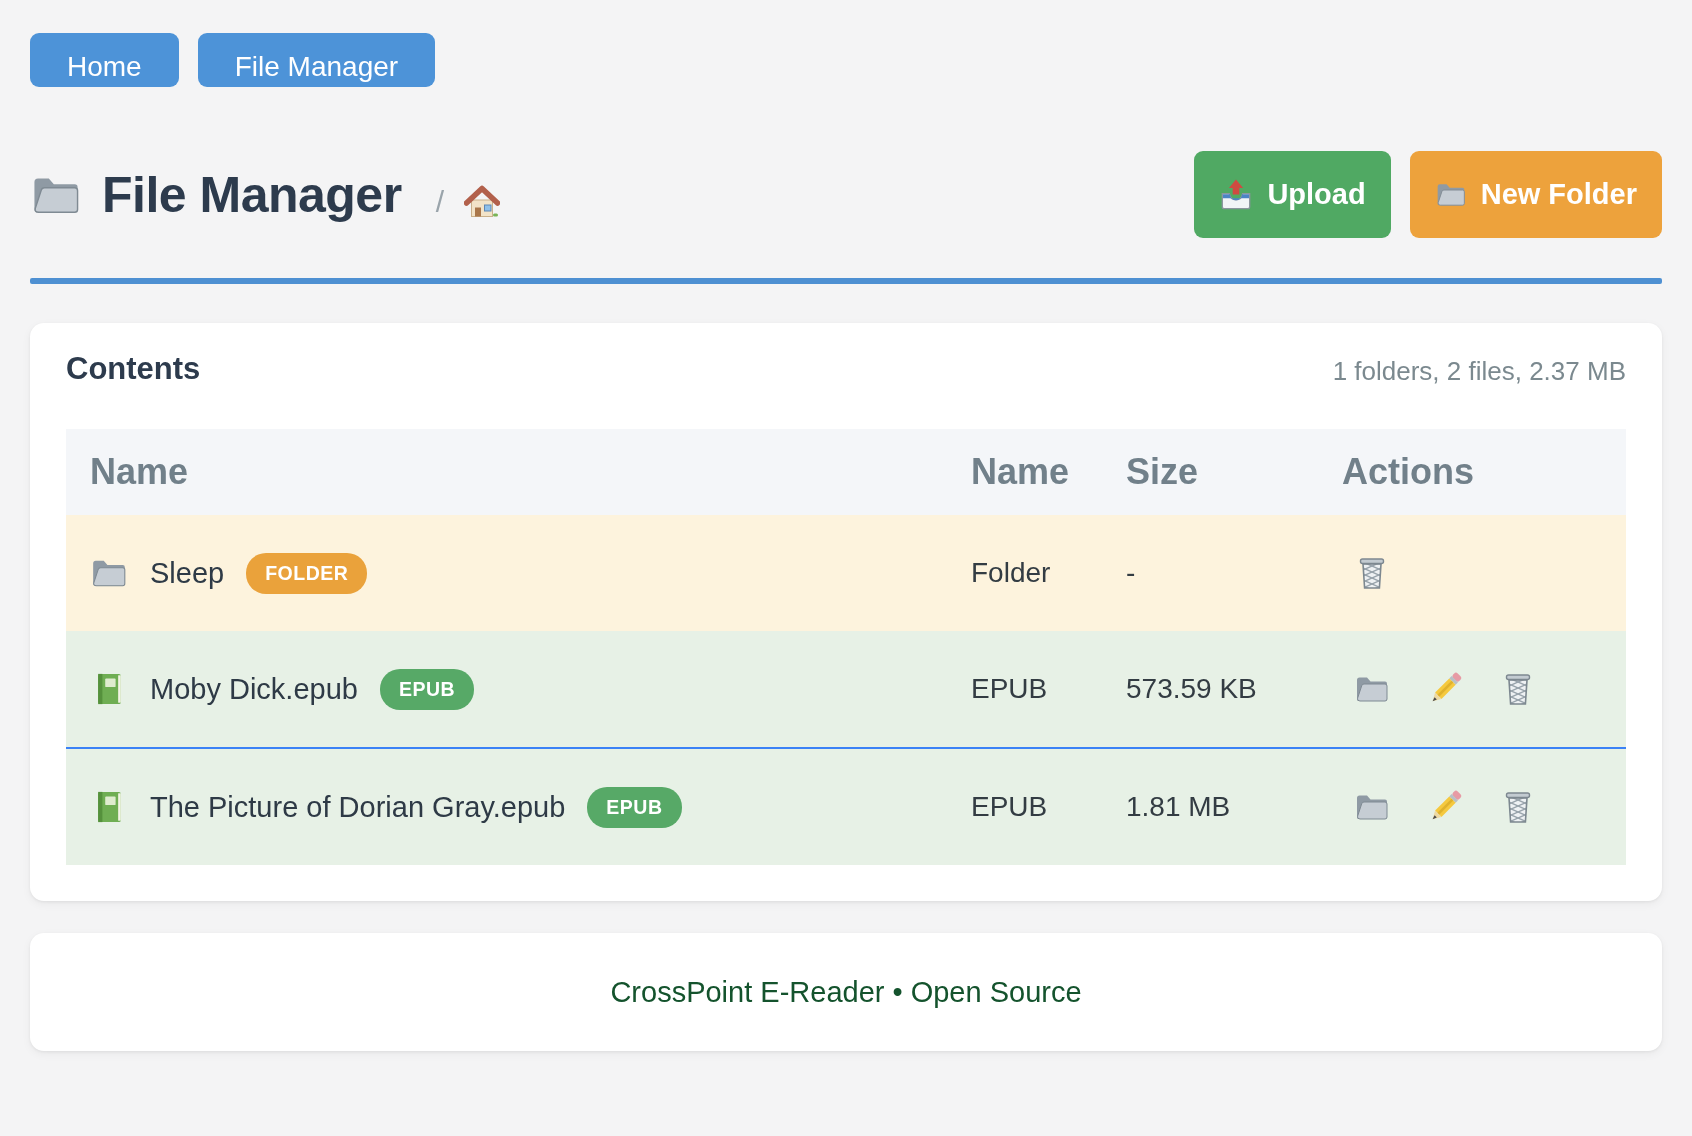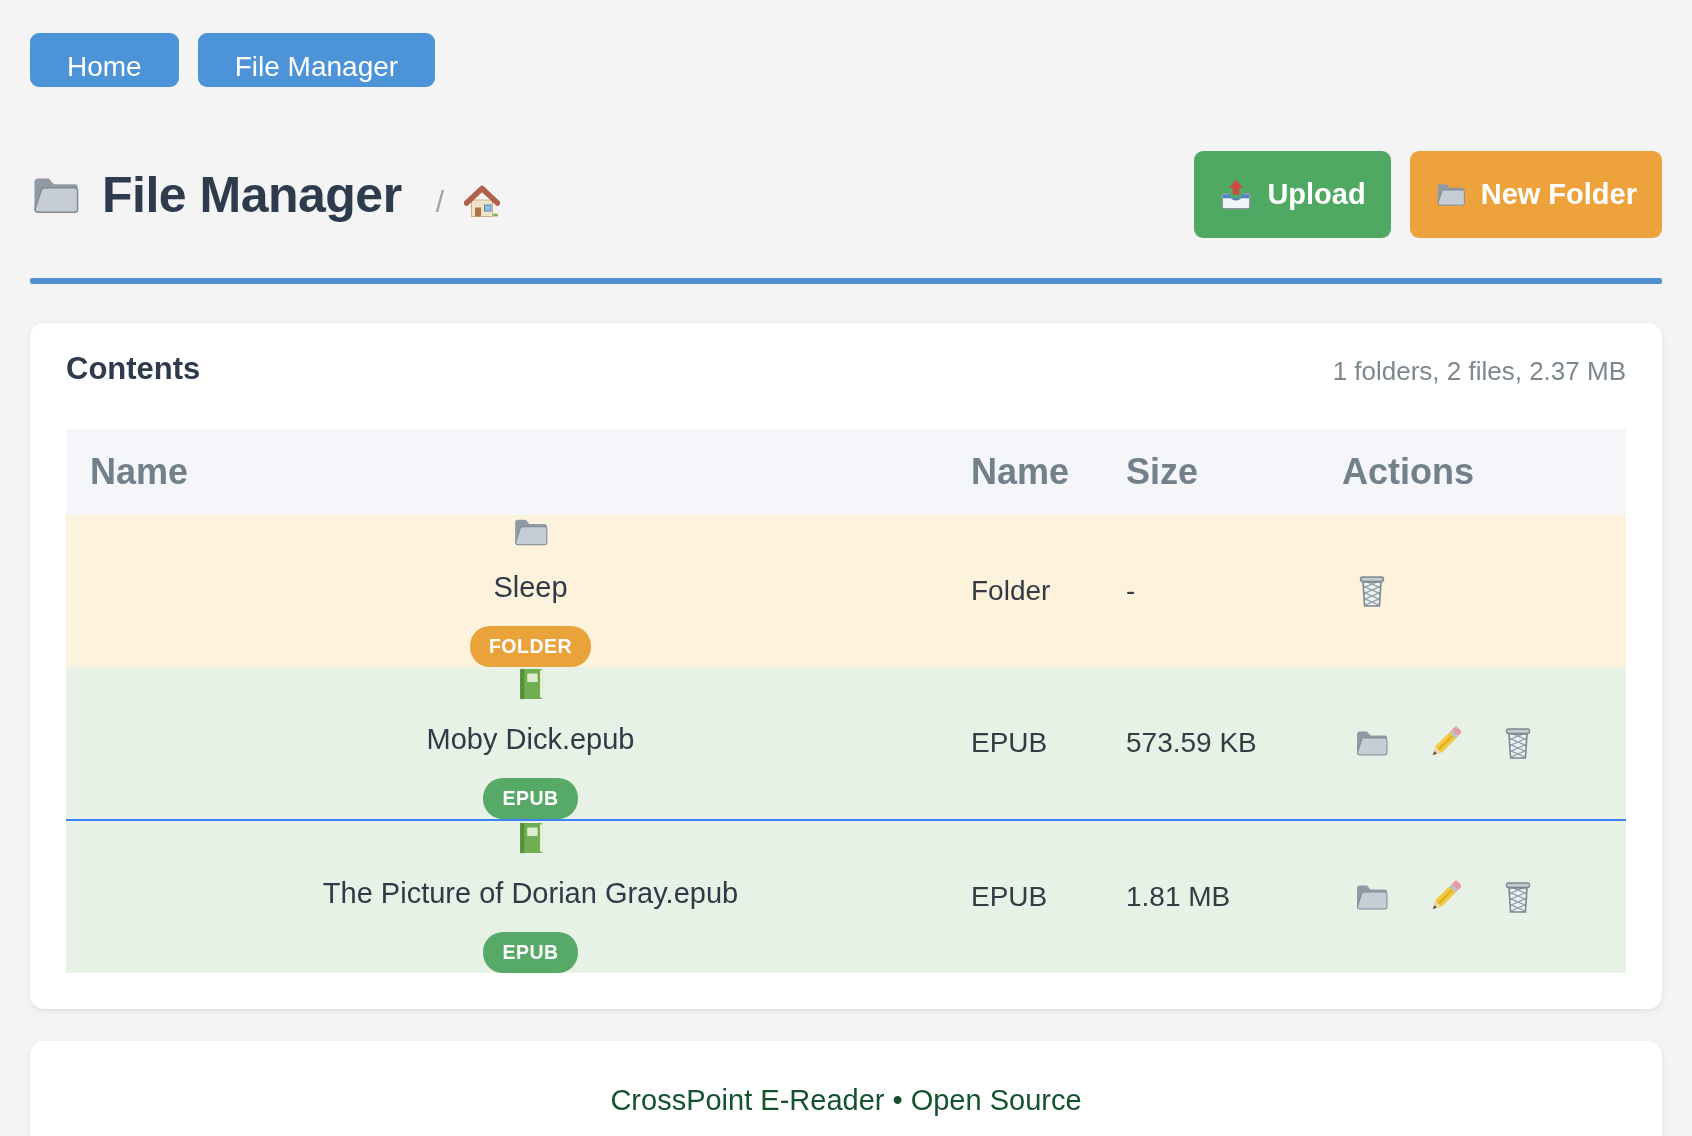--- a/index.html
+++ b/index.html
@@ -59,21 +59,21 @@
   col.c-type { width: 155px; } col.c-size { width: 216px; } col.c-actions { width: 284px; }
   thead th {
     background: #f4f6f9; height: 86px; text-align: left;
     font-size: 36px; font-weight: 700; color: #71808a; padding: 0;
   }
   thead th.h-name { padding-left: 24px; }
   tbody td { height: 116px; padding: 0; font-size: 28px; color: #333c43; }
   tr.row-folder td { background: #fdf3dd; }
   tr.row-epub td { background: #e7f1e6; }
   tr.row-epub + tr.row-epub td { border-top: 2px solid #3b82f6; }
-  .name-wrap { display: flex; align-items: center; gap: 22px; padding-left: 24px; flex-direction: column; }
+  .name-wrap { display: flex; align-items: center; gap: 22px; padding-left: 24px; }
   .file-name { font-size: 29px; color: #2e3a46; text-decoration: none; cursor: pointer; }
   .badge {
     color: #fff; font-size: 19.5px; font-weight: 700; letter-spacing: 0.5px;
     padding: 9px 19px; border-radius: 20px; white-space: nowrap;
   }
   .badge-orange { background: #eaa23b; }
   .badge-green { background: #57a967; }
   .cell-actions { padding-left: 12px !important; }
   .actions-wrap { display: flex; align-items: center; gap: 37px; }
   .icon-btn { background: none; border: none; padding: 0; cursor: pointer; line-height: 0; }

